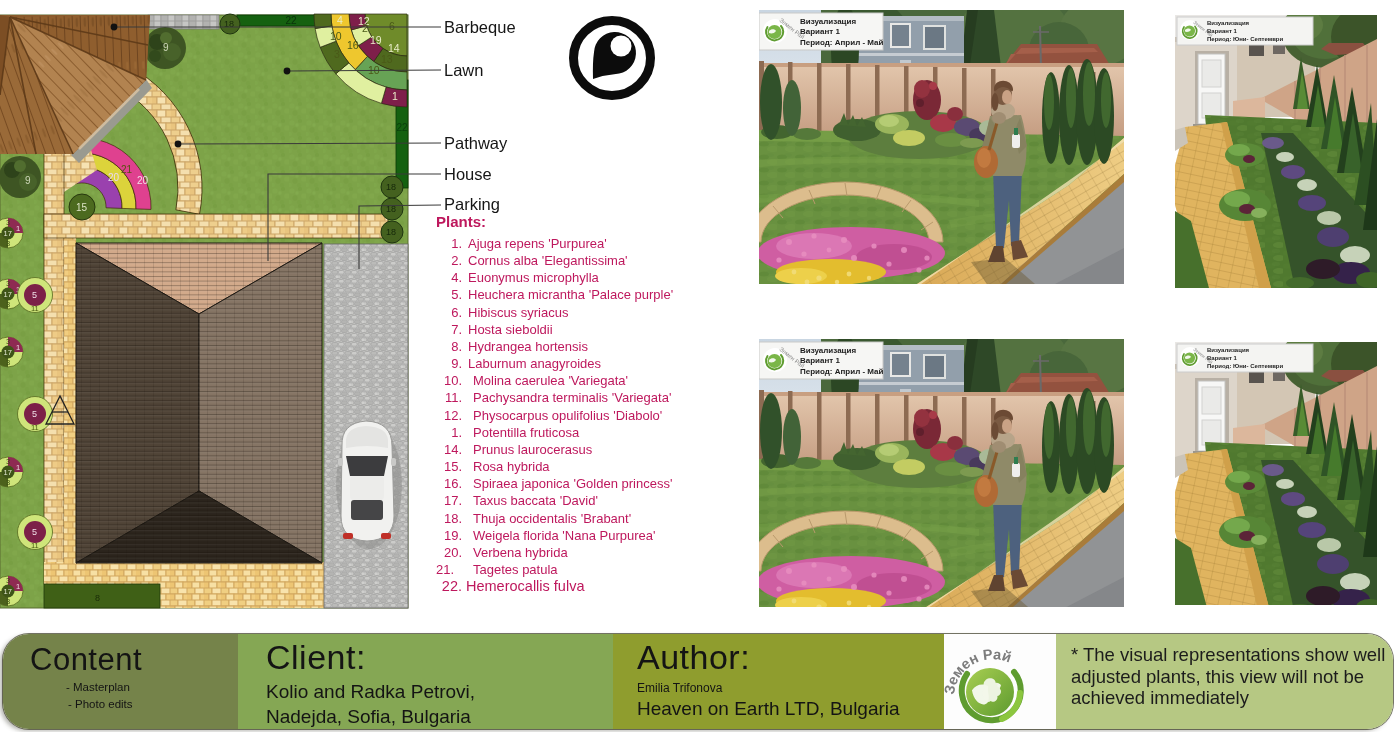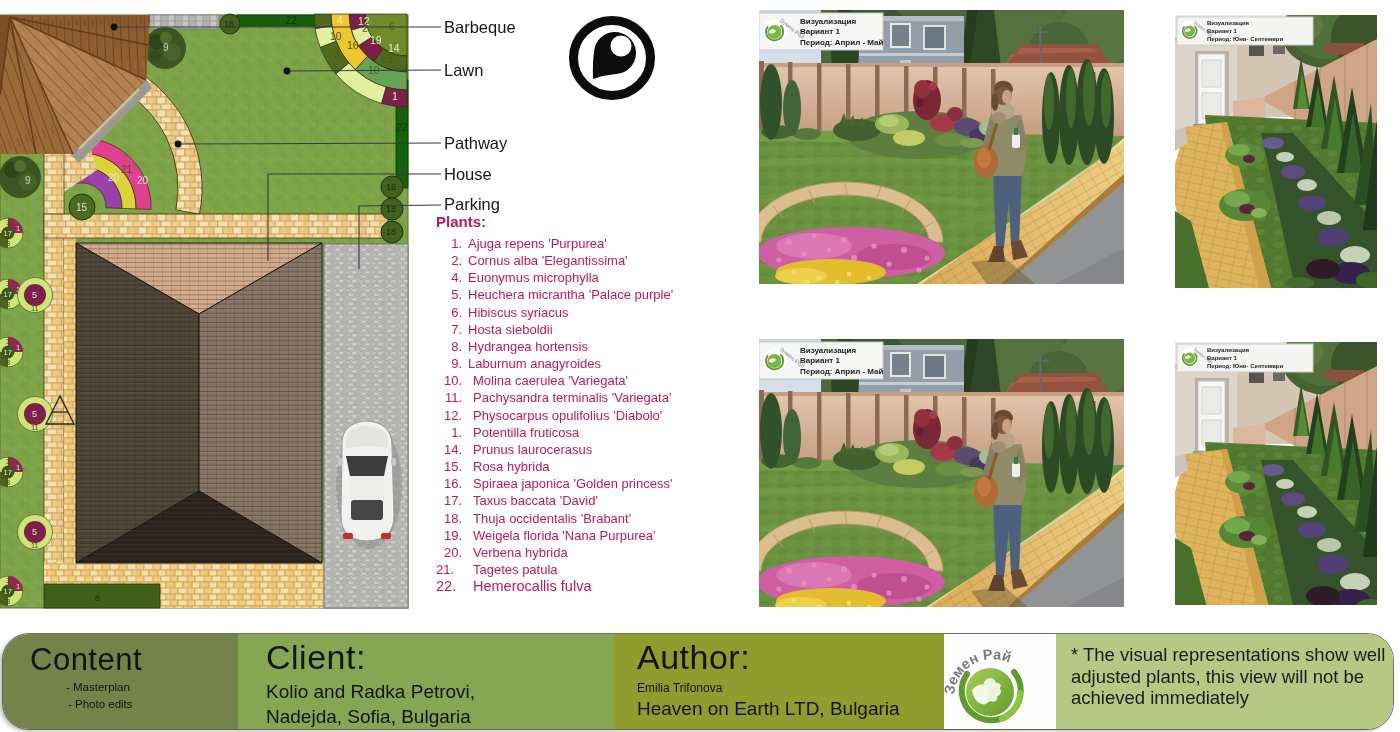--- a/index.html
+++ b/index.html
@@ -289,21 +289,21 @@
         <div style=""><span style="display:inline-block;width:26px;text-align:right;margin-right:11px">12.</span>Physocarpus opulifolius 'Diabolo'</div>
         <div style=""><span style="display:inline-block;width:26px;text-align:right;margin-right:11px">1.</span>Potentilla fruticosa</div>
         <div style=""><span style="display:inline-block;width:26px;text-align:right;margin-right:11px">14.</span>Prunus laurocerasus</div>
         <div style=""><span style="display:inline-block;width:26px;text-align:right;margin-right:11px">15.</span>Rosa hybrida</div>
         <div style=""><span style="display:inline-block;width:26px;text-align:right;margin-right:11px">16.</span>Spiraea japonica 'Golden princess'</div>
         <div style=""><span style="display:inline-block;width:26px;text-align:right;margin-right:11px">17.</span>Taxus baccata 'David'</div>
         <div style=""><span style="display:inline-block;width:26px;text-align:right;margin-right:11px">18.</span>Thuja occidentalis 'Brabant'</div>
         <div style=""><span style="display:inline-block;width:26px;text-align:right;margin-right:11px">19.</span>Weigela florida 'Nana Purpurea'</div>
         <div style=""><span style="display:inline-block;width:26px;text-align:right;margin-right:11px">20.</span>Verbena hybrida</div>
         <div style=""><span style="display:inline-block;width:26px;text-align:left;margin-right:11px">21.</span>Tagetes patula</div>
-        <div style="font-size:14.5px;"><span style="display:inline-block;width:26px;text-align:left;margin-right:11px">22.</span>Hemerocallis fulva</div>
+        <div style="font-size:14.5px;"><span style="display:inline-block;width:26px;text-align:right;margin-right:4px">22.</span>Hemerocallis fulva</div>
       </div>
 </div>
 
 <svg class="abs" style="left:759px;top:10px" width="365" height="597" viewBox="0 0 365 597">
 <defs>
   <linearGradient id="skyg" x1="0" y1="0" x2="0" y2="1">
     <stop offset="0" stop-color="#c9d6e2"></stop>
           <stop offset="1" stop-color="#e8edf2"></stop>
   </linearGradient>
   <linearGradient id="fenceg" x1="0" y1="0" x2="0" y2="1">

